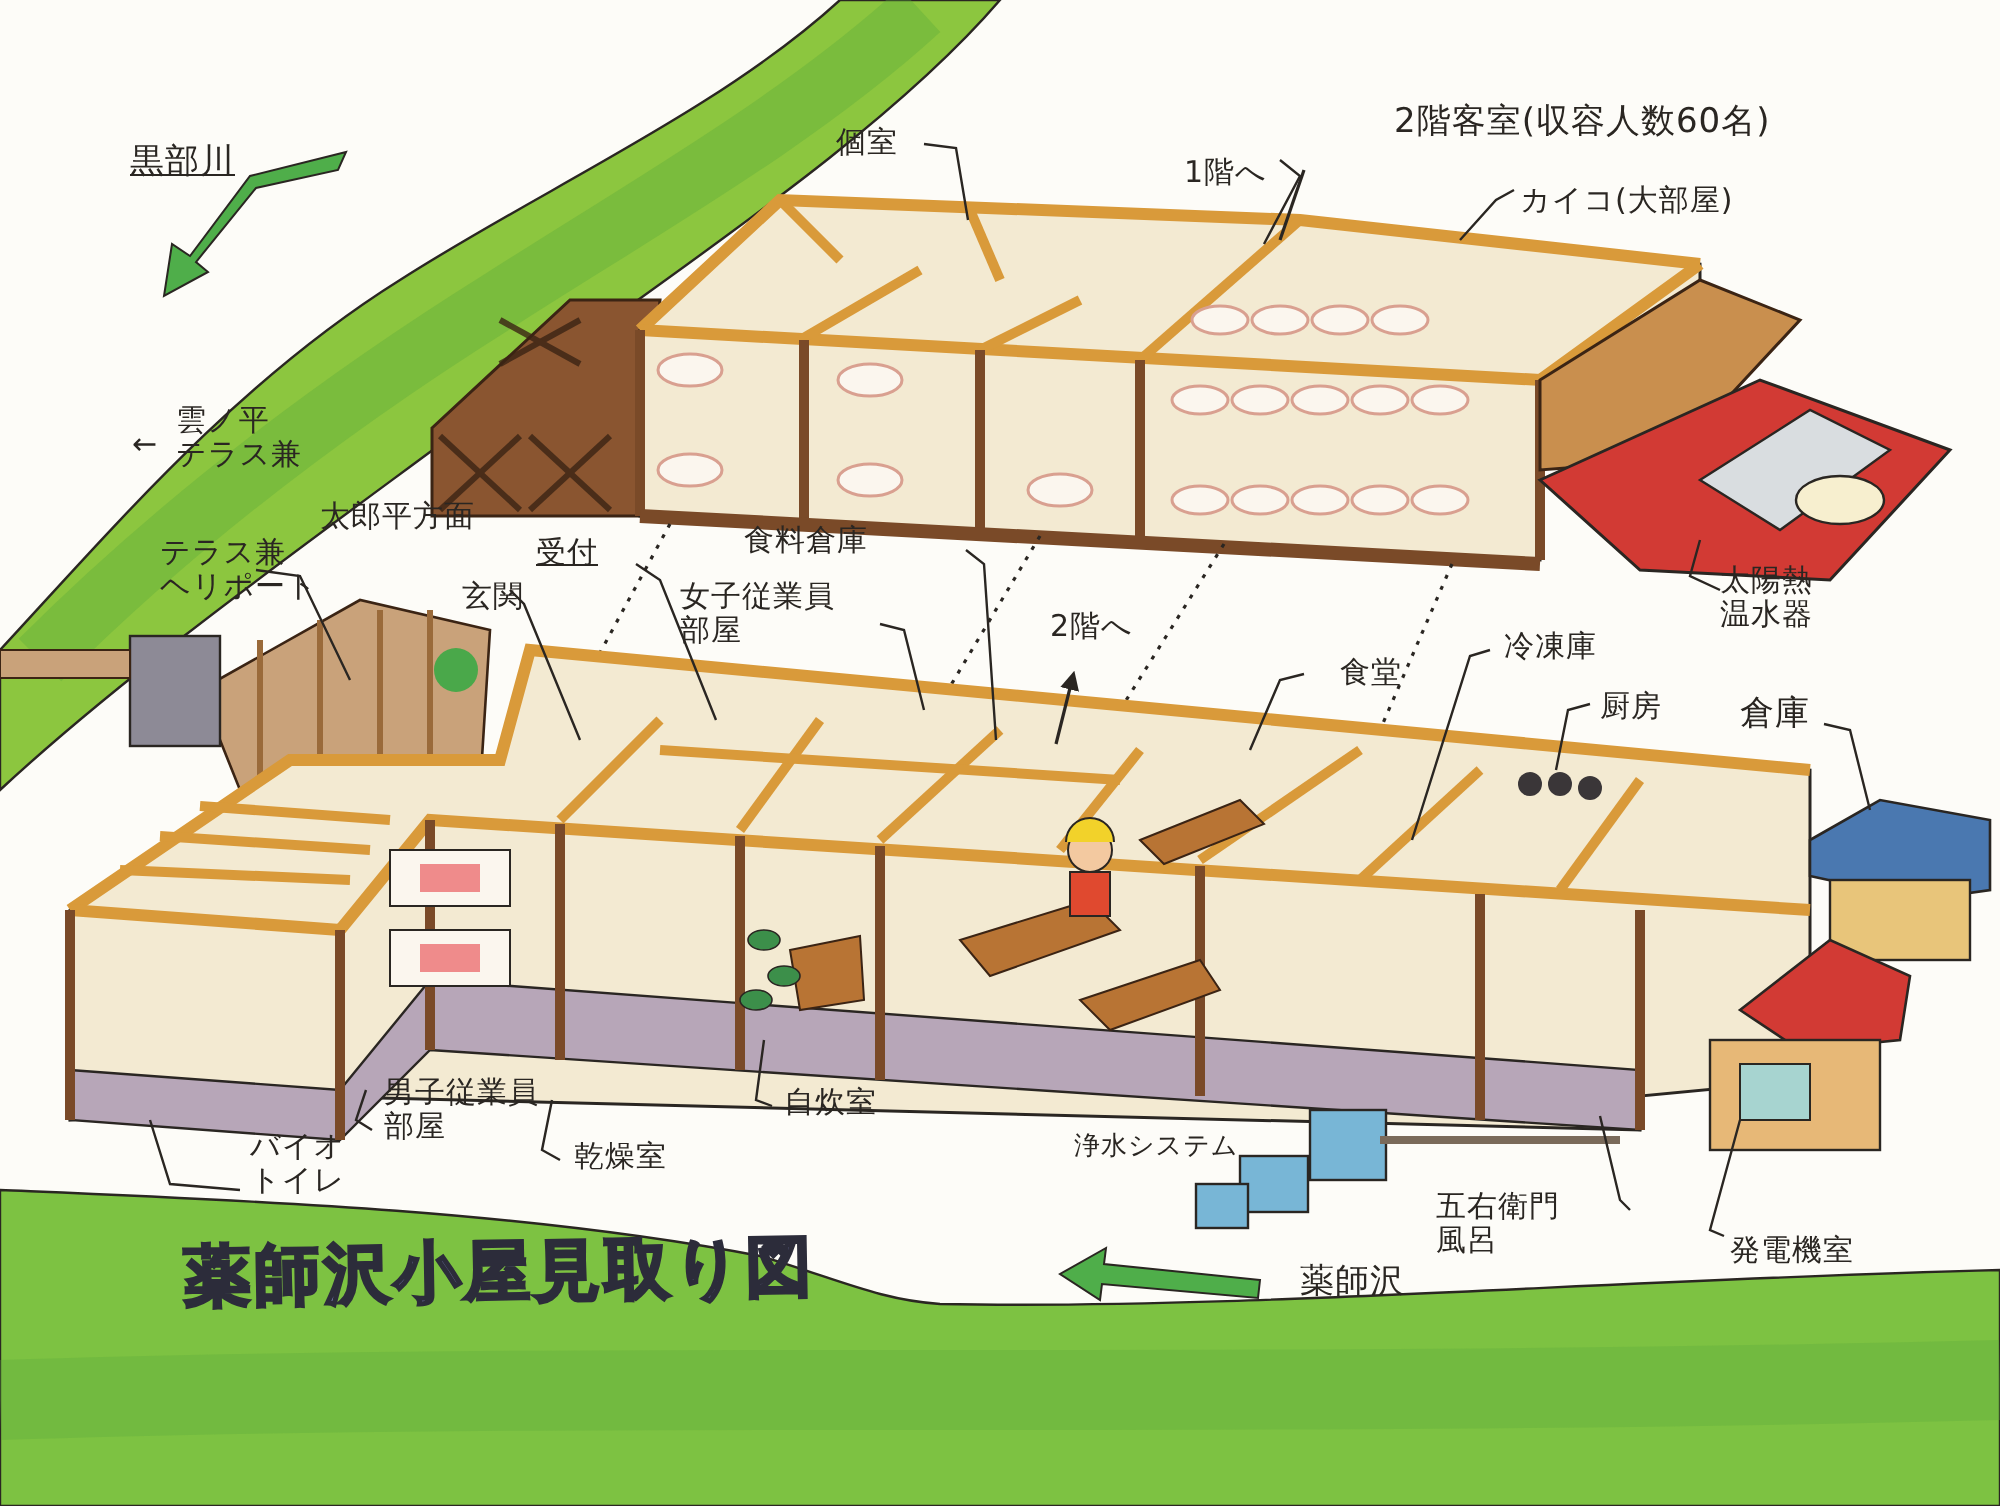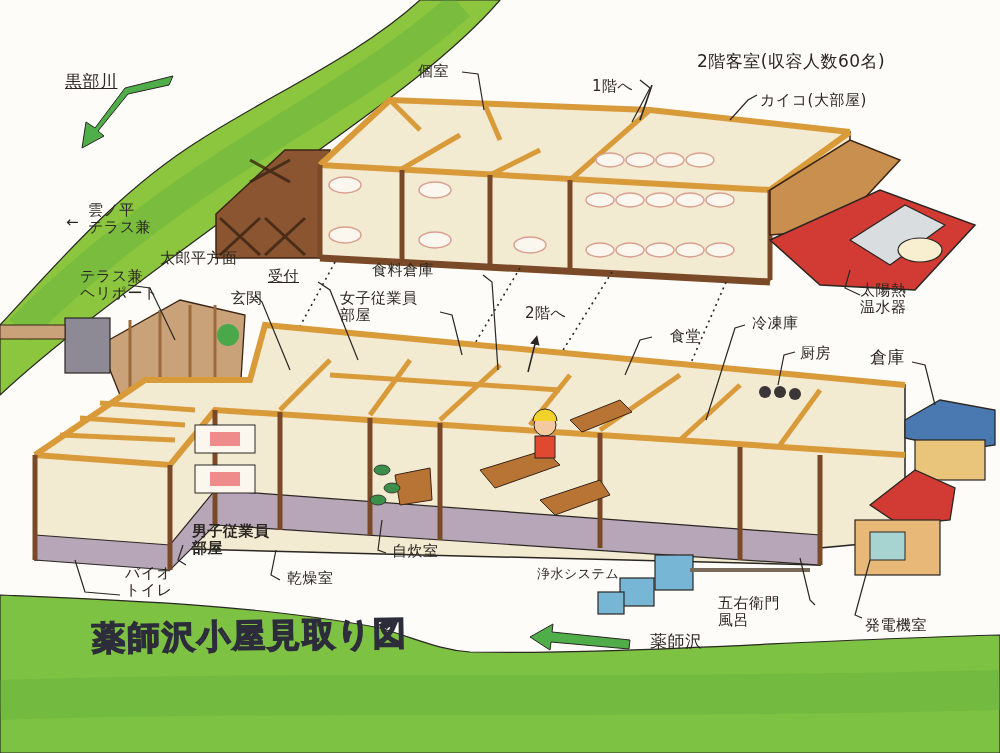--- a/index.html
+++ b/index.html
@@ -247,21 +247,21 @@
   <div class="lbl" style="left:268px; top:268px;text-decoration:underline;">受付</div>
   <div class="lbl" style="left:231px; top:290px;">玄関</div>
   <div class="lbl" style="left:372px; top:262px;">食料倉庫</div>
   <div class="lbl" style="left:340px; top:290px;">女子従業員
 部屋</div>
   <div class="lbl" style="left:525px; top:305px;">2階へ</div>
   <div class="lbl" style="left:655px; top:328px;margin-left:15px;">食堂</div>
   <div class="lbl" style="left:752px; top:315px;">冷凍庫</div>
   <div class="lbl" style="left:800px; top:345px;">厨房</div>
   <div class="lbl big" style="left:870px; top:348px;">倉庫</div>
-  <div class="lbl" style="left:192px; top:523px;font-weight:bold;">男子従業員
+  <div class="lbl" style="left:192px; top:538px;">男子従業員
 部屋</div>
   <div class="lbl" style="left:287px; top:570px;">乾燥室</div>
   <div class="lbl" style="left:392px; top:543px;">自炊室</div>
   <div class="lbl" style="left:125px; top:565px;">バイオ
 トイレ</div>
   <div class="lbl small" style="left:537px; top:566px;text-align:right;">浄水システム</div>
   <div class="lbl" style="left:718px; top:595px;">五右衛門
 風呂</div>
   <div class="lbl" style="left:865px; top:617px;">発電機室</div>
 

